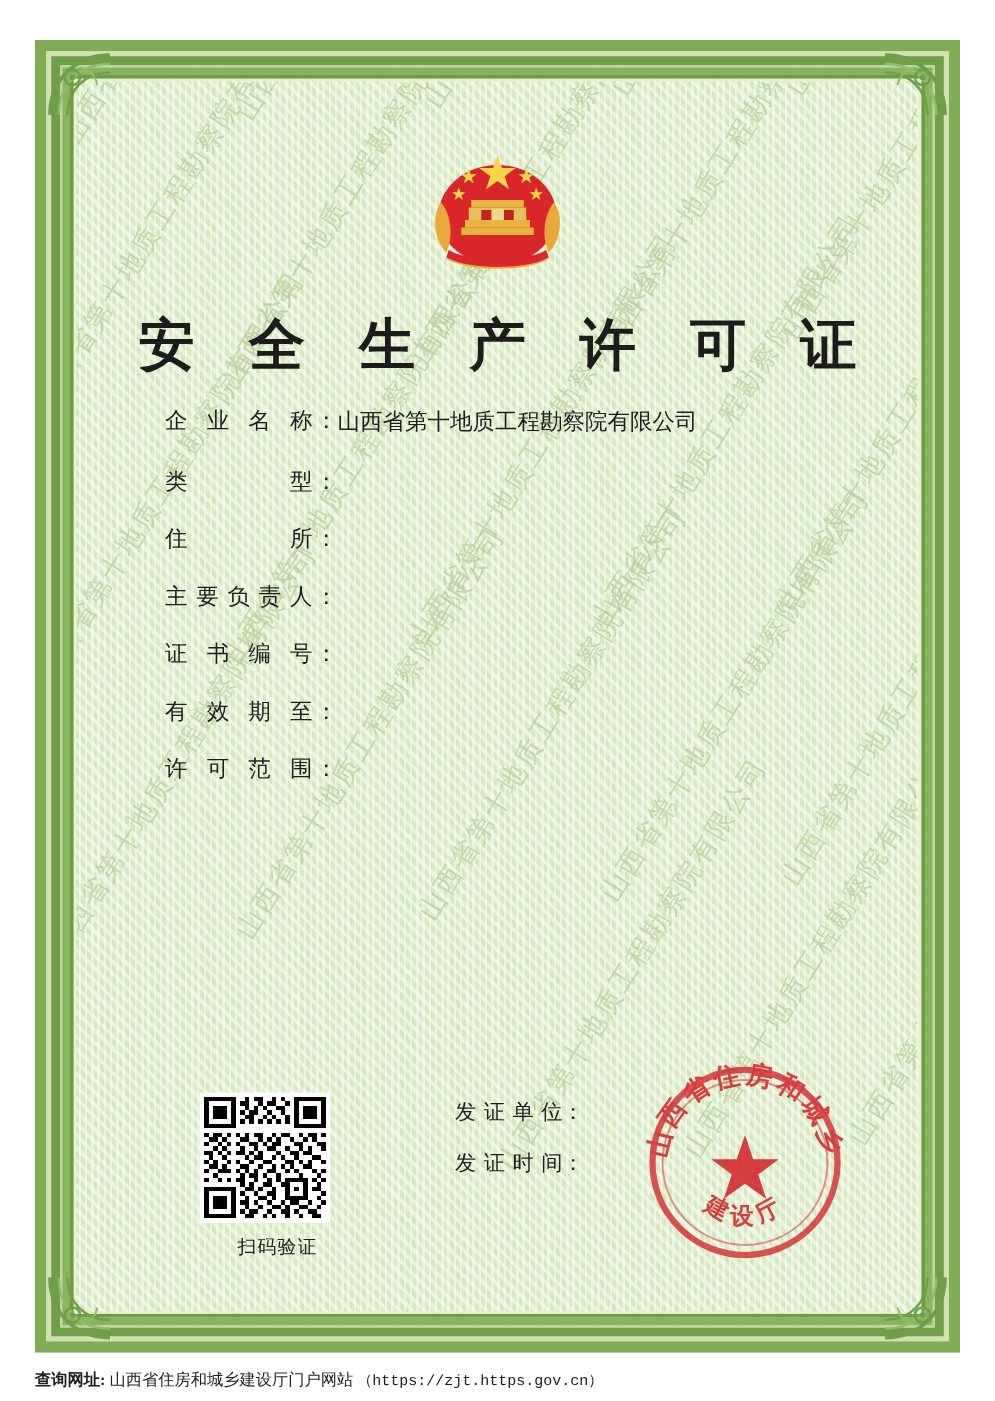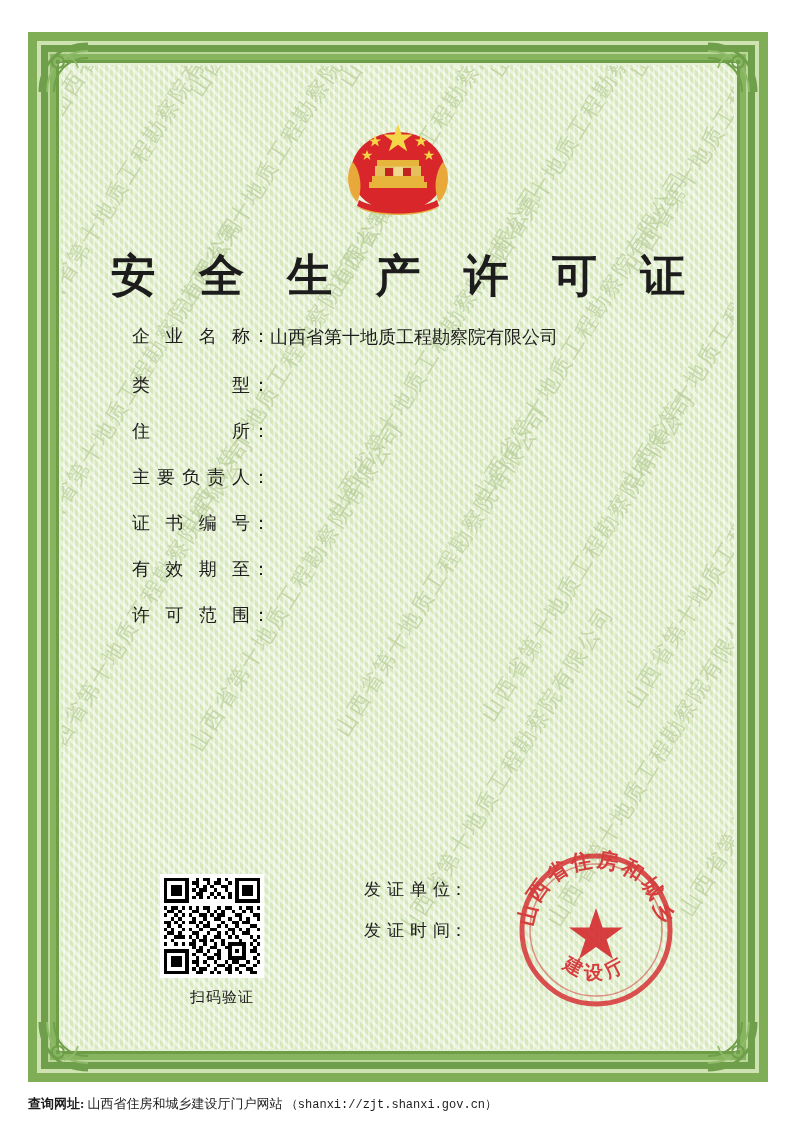--- a/index.html
+++ b/index.html
@@ -689,16 +689,16 @@
           <polygon points="90,68 96.6,87.4 117,87.4 100.6,99.6 107,119 90,107 73,119 79.4,99.6 63,87.4 83.4,87.4" fill="#d4262a"></polygon>
         </svg>
       </div>
 
     </div>
   </div>
 
   <div id="footer">
     <span class="f-label">查询网址:</span>
     <span>山西省住房和城乡建设厅门户网站</span>
-    <span class="f-mono">（shanxi://zjt.shanxi.gov.cn）</span>
+    <span class="f-mono">（https://zjt.https.gov.cn）</span>
   </div>
 
 </div>
 
 </body></html>

